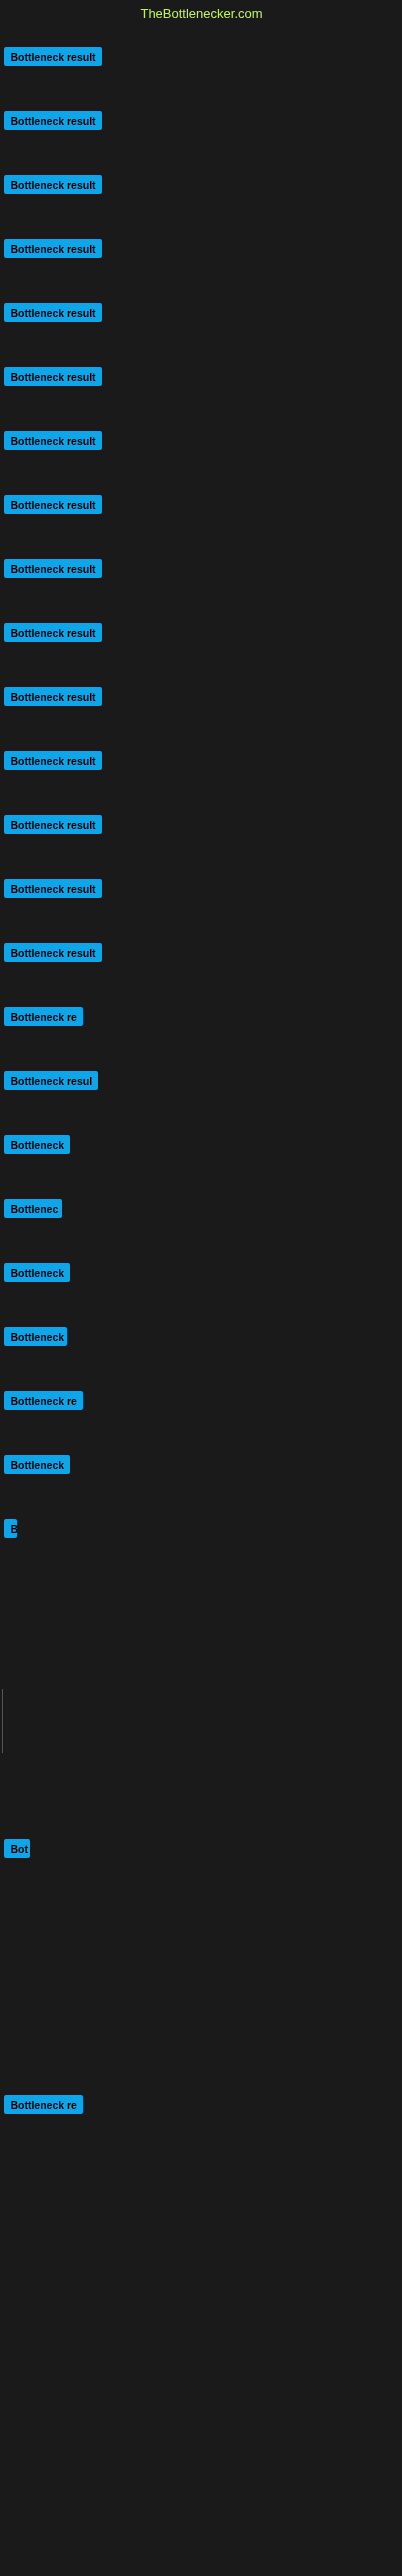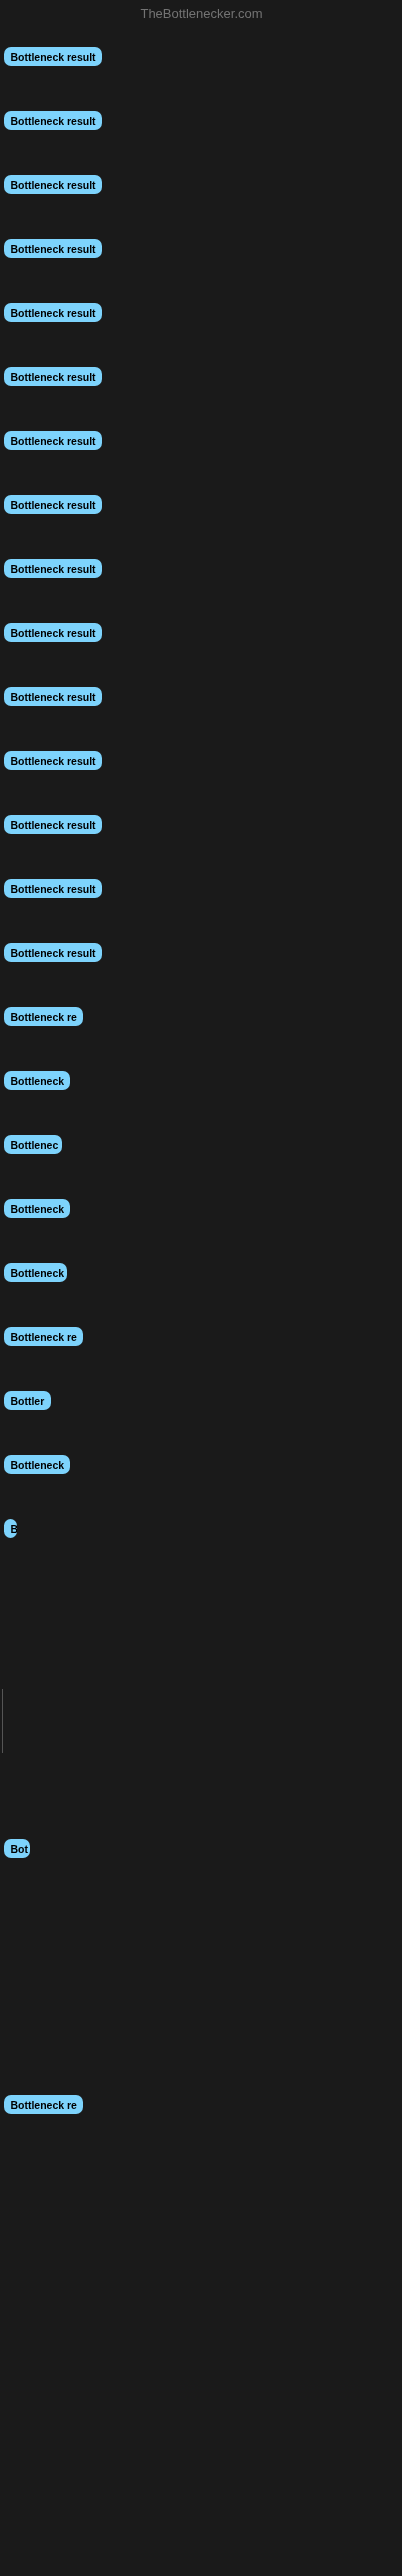--- a/index.html
+++ b/index.html
@@ -11,34 +11,34 @@
     body {
       width: 403px;
       min-height: 2576px;
       background-color: #1a1a1a;
       font-family: Arial, sans-serif;
       position: relative;
     }
 
     .site-title {
       text-align: center;
-      color: #737373;
+      color: #bef264;
       font-size: 13px;
       padding: 6.4px 0 3.2px 0;
       font-weight: normal;
     }
 
     .bottleneck-badge {
       display: inline-block;
-      background-color: #7dd3fc;
+      background-color: #0ea5e9;
       color: #000000;
       font-size: 10.5px;
       font-weight: bold;
       padding: 3.2px 6.4px;
-      border-radius: 7px;
+      border-radius: 2px;
       white-space: nowrap;
       overflow: hidden;
     }
 
     .result-row {
       position: relative;
       height: 64px;
       display: flex;
       align-items: center;
       padding-left: 4px;
@@ -103,36 +103,36 @@
     <div class="result-row">
       <span class="bottleneck-badge" style="max-width: 105px;">Bottleneck result</span>
     </div>
     <div class="result-row">
       <span class="bottleneck-badge" style="max-width: 101px;">Bottleneck result</span>
     </div>
     <div class="result-row">
       <span class="bottleneck-badge" style="max-width: 85px;">Bottleneck re</span>
     </div>
     <div class="result-row">
+      <span class="bottleneck-badge" style="max-width: 95px;">Bottleneck resul</span>
+    </div>
+    <div class="result-row">
       <span class="bottleneck-badge" style="max-width: 68px;">Bottleneck</span>
     </div>
     <div class="result-row">
       <span class="bottleneck-badge" style="max-width: 58px;">Bottlenec</span>
     </div>
     <div class="result-row">
       <span class="bottleneck-badge" style="max-width: 68px;">Bottleneck</span>
     </div>
     <div class="result-row">
       <span class="bottleneck-badge" style="max-width: 63px;">Bottleneck</span>
     </div>
     <div class="result-row">
       <span class="bottleneck-badge" style="max-width: 85px;">Bottleneck re</span>
-    </div>
-    <div class="result-row">
-      <span class="bottleneck-badge" style="max-width: 48px;">Bottler</span>
     </div>
     <div class="result-row">
       <span class="bottleneck-badge" style="max-width: 68px;">Bottleneck</span>
     </div>
     <div class="result-row">
       <span class="bottleneck-badge" style="max-width: 11.3px;">B</span>
     </div>
     <div class="result-row"></div>
     <div class="result-row"></div>
     <div class="result-row">

